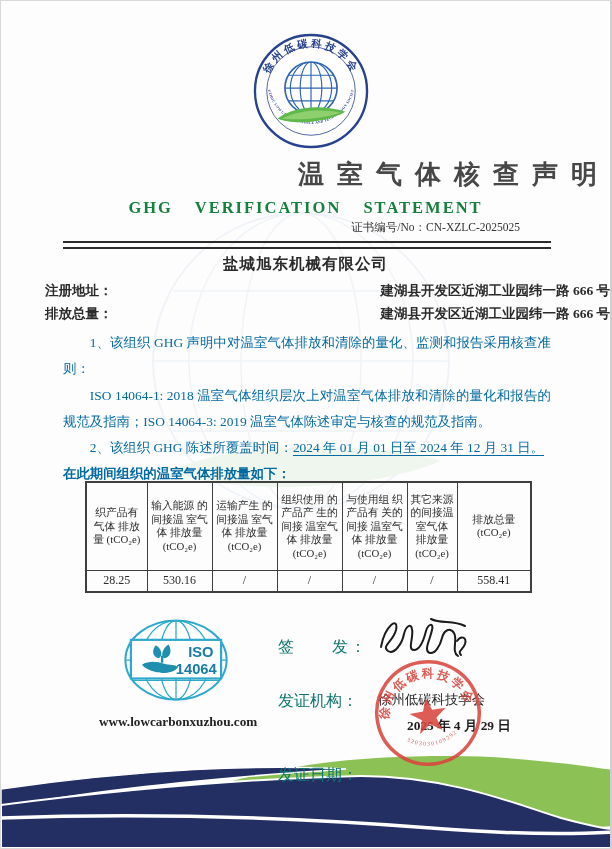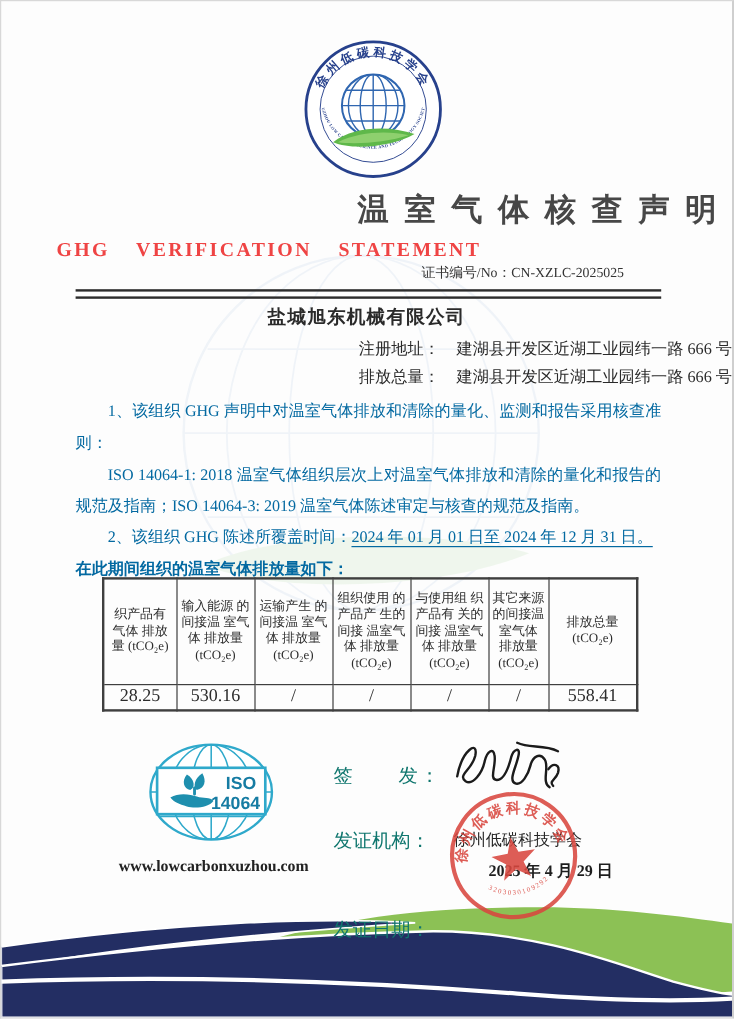--- a/index.html
+++ b/index.html
@@ -9,45 +9,45 @@
     overflow:hidden;border:1px solid #d8d8d8;border-right:2px solid #cfcfcf;box-sizing:border-box;
   }
   .abs{position:absolute;}
   
   .watermark{left:110px;top:205px;opacity:.10;z-index:0;}
   
   .emblem{left:251px;top:31px;z-index:1;}
   
   .title-cn{left:0;right:0;top:156px;text-align:right;font-size:26px;font-weight:700;
     letter-spacing:13px;text-indent:13px;color:#474747;z-index:1;}
-  .title-en{left:0;right:0;top:197px;text-align:left;font-size:16.5px;font-weight:600;
-    letter-spacing:2px;word-spacing:16px;color:#ef4444;z-index:1;padding-left:46px;}
+  .title-en{left:0;right:0;top:197px;text-align:center;font-size:16.5px;font-weight:600;
+    letter-spacing:2px;word-spacing:16px;color:#15803d;z-index:1;}
   .cert-line{top:219px;right:90px;font-size:11.5px;color:#333;z-index:1;}
   .double-rule{left:62px;top:240px;width:488px;height:4px;
     border-top:2px solid #2c2c2c;border-bottom:2px solid #2c2c2c;z-index:1;}
   .company{left:0;right:0;top:253px;text-align:center;font-size:15.5px;font-weight:700;
     letter-spacing:1px;color:#2a2a2a;z-index:1;}
   .addr-block{left:0;right:0;top:279px;z-index:1;}
-  .addr-row{display:flex;justify-content:flex-end;gap:14px;height:22.5px;line-height:22.5px;
-    font-size:13.5px;font-weight:400;color:#2a2a2a;}
+  .addr-row{display:flex;justify-content:space-between;gap:14px;height:22.5px;line-height:22.5px;
+    font-size:13.5px;font-weight:700;color:#2a2a2a;margin-left:44px;}
   
   .body-text{left:62px;width:488px;top:329px;font-size:13.4px;line-height:26.3px;
     text-align:justify;color:#0369a1;z-index:1;}
   .body-text p{margin:0;text-indent:2em;}
   .body-text p.no-indent{text-indent:0;font-weight:700;}
   .underlined{text-decoration:underline;text-underline-offset:3px;}
   
   .ghg-table{left:84px;top:480px;width:445px;z-index:1;}
   table{border-collapse:collapse;table-layout:fixed;width:445px;background:transparent;}
   table,td{border:1.4px solid #3f3f3f;}
   table{border-width:2px;}
   td{text-align:center;vertical-align:middle;color:#2c2c2c;padding:1px 2px;box-sizing:border-box;}
   tr.hdr td{height:22px;font-size:11.8px;}
   tr.desc td{height:88px;font-size:10.8px;line-height:13.5px;}
-  tr.vals td{height:22px;font-size:15px;margin-left:12px;}
+  tr.vals td{height:22px;font-size:12px;margin-left:12px;}
   
   .iso-logo{left:114px;top:614px;z-index:1;}
   .website{left:98px;top:713px;font-size:13.2px;font-weight:600;color:#222;z-index:1;}
   .foot-label{font-size:16px;color:#0f766e;z-index:1;}
   .sign-label{left:277px;top:636px;letter-spacing:2px;}
   .issuer-label{left:277px;top:690px;}
   .date-label{left:277px;top:716px;margin-top:48px;}
   .issuer-value{left:377px;top:690px;font-size:13.4px;color:#242424;z-index:1;}
   .date-value{left:377px;top:716px;font-size:13.4px;font-weight:700;color:#1d1d1d;z-index:1;padding-left:29px;}
   .signature{left:372px;top:610px;z-index:2;}

